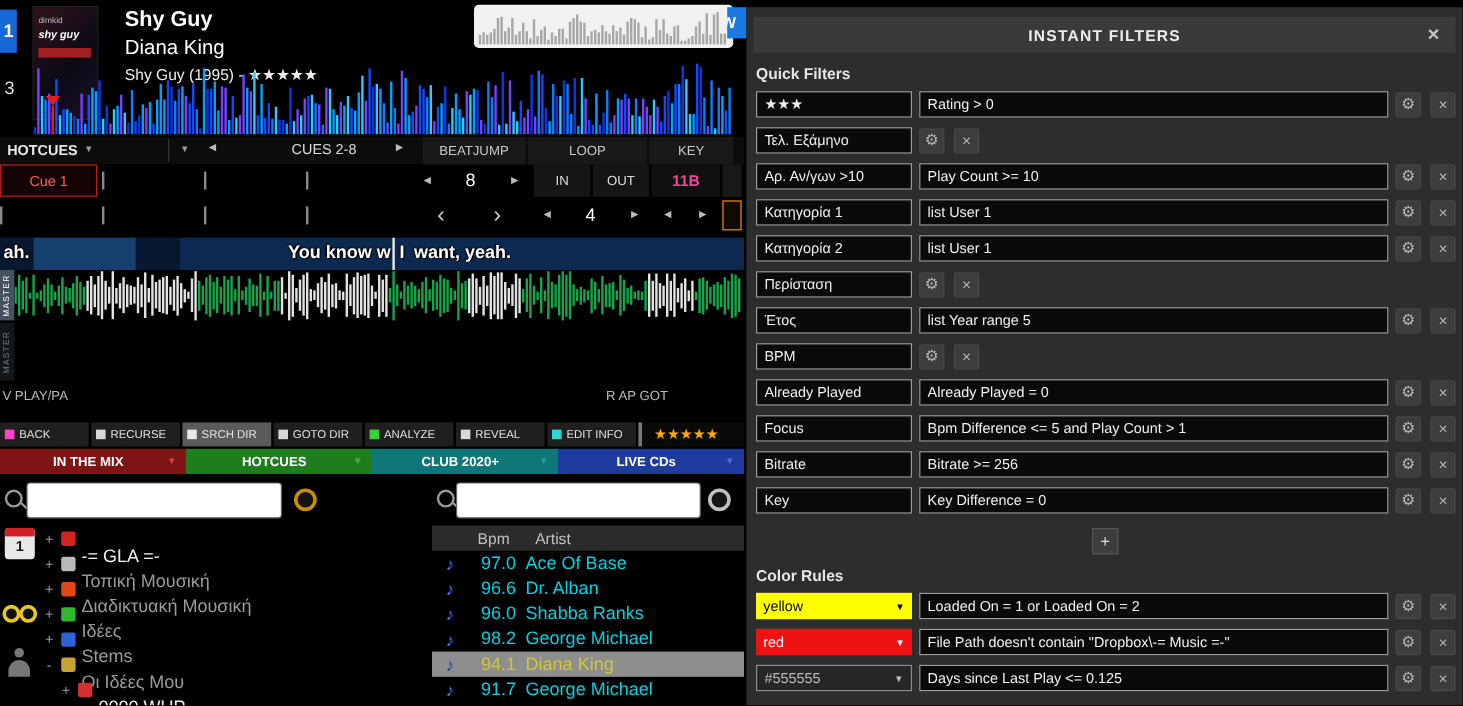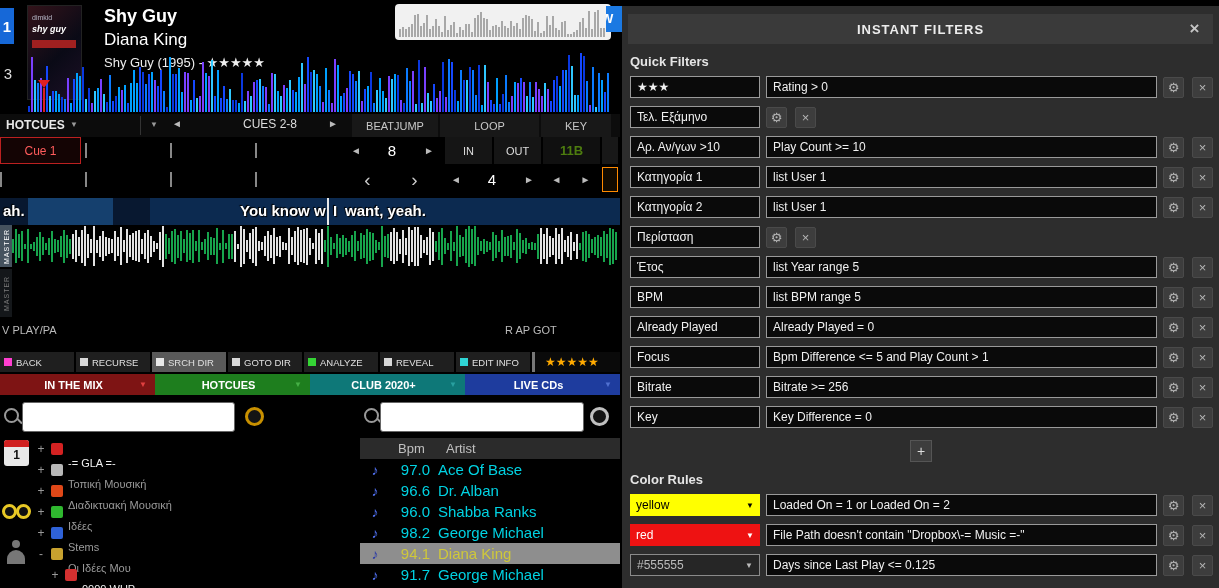--- a/index.html
+++ b/index.html
@@ -45,21 +45,21 @@
   .hc-key{left:541px;width:70px;}
 
   
   .cue1{left:0;top:137px;width:81px;height:27px;border:1px solid #bb2020;background:#140404;
     color:#ff5c5c;font-size:12px;display:flex;align-items:center;justify-content:center;box-sizing:border-box;}
   .slot{width:81px;height:27px;}
   .slot::before{content:"";position:absolute;left:0;top:6px;width:2px;height:15px;background:#888;}
   .arrbtn{height:27px;display:flex;align-items:center;justify-content:center;color:#bbb;font-size:10px;}
   .numval{height:27px;display:flex;align-items:center;justify-content:center;color:#fff;font-size:15px;}
   .inout{height:27px;background:#151515;color:#ddd;font-size:11px;display:flex;align-items:center;justify-content:center;}
-  .keyval{height:27px;background:#101010;color:#4d7c0f;font-weight:bold;font-size:13px;
+  .keyval{height:27px;background:#101010;color:#ec4899;font-weight:bold;font-size:13px;
     display:flex;align-items:center;justify-content:center;}
   .chev{height:27px;display:flex;align-items:center;justify-content:center;color:#ccc;font-size:19px;}
   .stub{width:16px;height:27px;background:#181818;}
   .stub-orange{width:16px;height:25px;border:1px solid #ff8a00;background:#100a00;box-sizing:border-box;}
 
   
   .lyrics{left:0;top:198px;width:620px;height:27px;background:#081830;overflow:hidden;}
   .lyr-seg1{position:absolute;left:28px;top:0;width:85px;height:27px;background:#15406e;}
   .lyr-seg2{position:absolute;left:150px;top:0;width:470px;height:27px;background:#0c2a50;}
   .lyr-txt{position:absolute;top:4px;font-size:15px;font-weight:bold;color:#fff;
@@ -111,21 +111,21 @@
   .person{left:7px;top:540px;width:18px;height:26px;}
   .person::before{content:"";position:absolute;left:5px;top:0;width:8px;height:8px;border-radius:50%;background:#777;}
   .person::after{content:"";position:absolute;left:0;top:10px;width:18px;height:14px;border-radius:9px 9px 0 0;background:#777;}
 
   
   .tree{left:34px;top:438px;width:322px;}
   .tree-item{display:flex;align-items:center;gap:5px;height:21px;padding-left:2px;}
   .tree-item.indent{padding-left:16px;}
   .tw{width:10px;color:#999;font-size:12px;text-align:center;}
   .ticon{width:12px;height:12px;border-radius:2px;flex:0 0 12px;}
-  .tlabel{font-size:11px;color:#f0f0f0;white-space:nowrap;margin-top:29px;}
+  .tlabel{font-size:15px;color:#f0f0f0;white-space:nowrap;margin-top:29px;}
   .tlabel.dim{color:#9a9a9a;}
 
   
   .tracklist{left:360px;top:438px;width:260px;}
   .tl-header{display:flex;height:21px;background:#2b2b2b;color:#c0c0c0;font-size:13px;align-items:center;}
   .tl-row{display:flex;height:21px;align-items:center;font-size:15px;color:#00d2e2;}
   .tl-row.selected{background:#8e8e8e;color:#cfc83a;}
   .tl-note{width:30px;text-align:center;color:#5577ff;font-size:14px;flex:0 0 30px;}
   .tl-row.selected .tl-note{color:#2838a8;}
   .tl-bpm{width:40px;text-align:right;padding-right:4px;flex:0 0 40px;}
@@ -927,21 +927,20 @@
           <input class="field rule" value="list Year range 5" style="">
           <div class="icon-btn">
             <span>⚙</span>
           </div>
           <div class="icon-btn xgap">
             <span>×</span>
           </div>
         </div>
       <div class="f-row">
           <input class="field name" value="BPM" style="">
-          <input class="field rule" value="list BPM range 5" style="">
           <div class="icon-btn">
             <span>⚙</span>
           </div>
           <div class="icon-btn xgap">
             <span>×</span>
           </div>
         </div>
       <div class="f-row">
           <input class="field name" value="Already Played" style="">
           <input class="field rule" value="Already Played = 0" style="">

